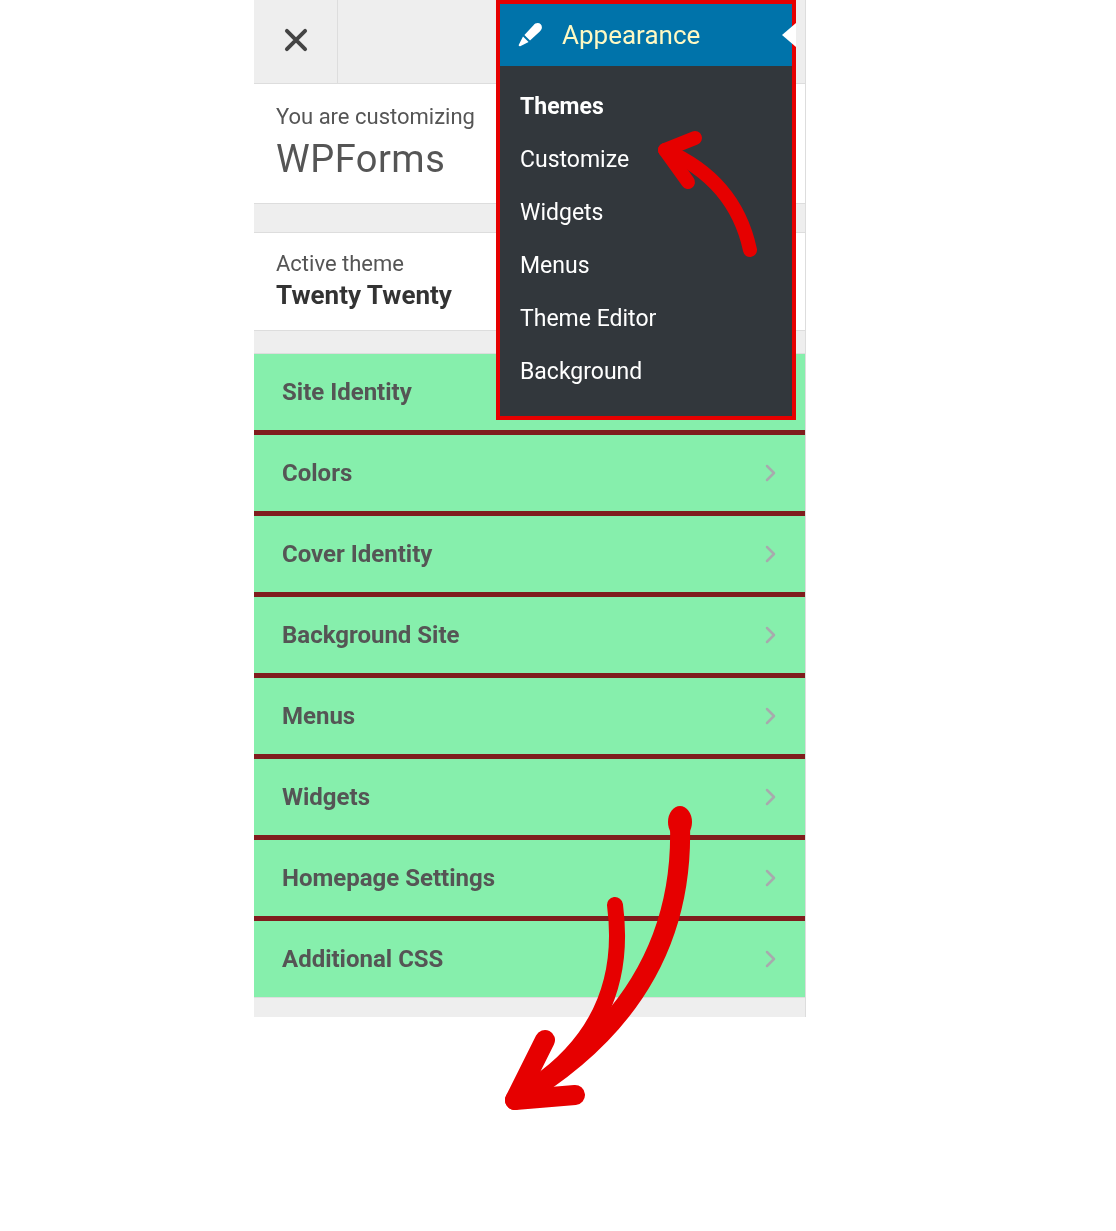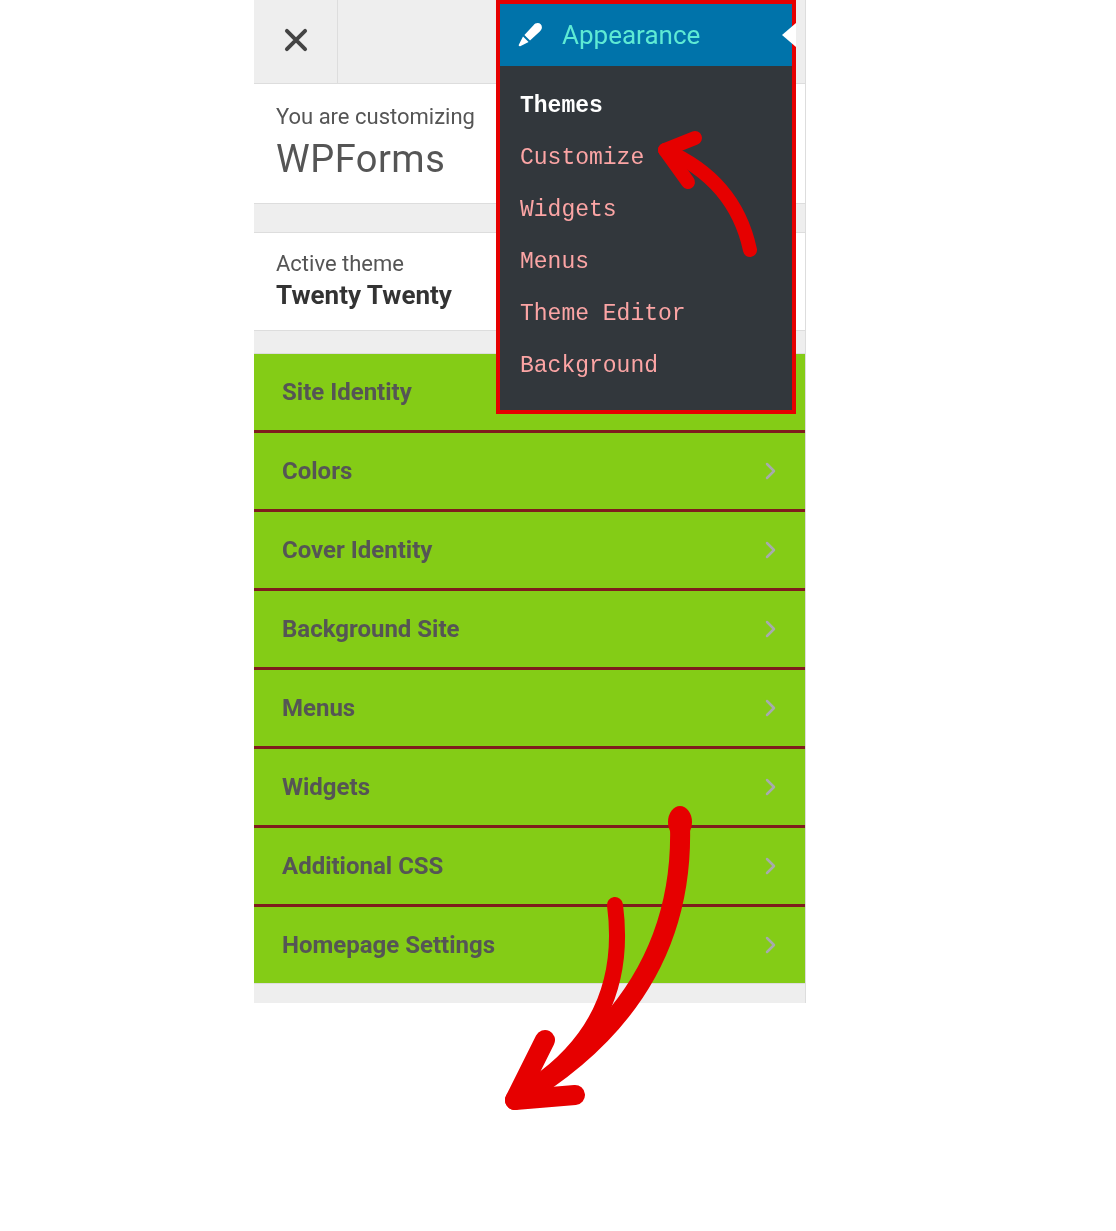--- a/index.html
+++ b/index.html
@@ -71,28 +71,28 @@
     .active-theme-name {
       font-size: 26px;
       font-weight: 700;
       color: #333;
       margin-top: 4px;
     }
 
     .spacer2 { height: 22px; background: #eee; }
 
     .section-list {
-      background: #84cc16;
+      background: #86efac;
     }
     .section-item {
       display: flex;
       align-items: center;
       justify-content: space-between;
       padding: 24px 24px 24px 28px;
-      border-top: 3px solid #7f1d1d;
+      border-top: 5px solid #7f1d1d;
       cursor: pointer;
     }
     .section-item:first-child { border-top: 1px solid #ddd; }
     .section-label {
       font-size: 24px;
       font-weight: 700;
       color: #555;
     }
     .chevron {
       color: #a7aaad;
@@ -108,21 +108,21 @@
       position: absolute;
       left: 496px;
       top: 0;
       width: 300px;
       background: #32373c;
       border: 4px solid #e60000;
       z-index: 10;
     }
     .flyout-header {
       background: #0073aa;
-      color: #5eead4;
+      color: #fef9c3;
       height: 62px;
       display: flex;
       align-items: center;
       padding: 0 16px;
       position: relative;
     }
     .flyout-header .icon {
       margin-right: 18px;
       display: flex;
       align-items: center;
@@ -135,24 +135,24 @@
     .flyout-pointer {
       position: absolute;
       right: -4px;
       top: 50%;
       transform: translateY(-50%);
       width: 0; height: 0;
       border-top: 12px solid transparent;
       border-bottom: 12px solid transparent;
       border-right: 14px solid #fff;
     }
-    .flyout-list { padding: 14px 8px 18px 0; font-family: Liberation Mono, monospace; }
+    .flyout-list { padding: 14px 8px 18px 0; }
     .flyout-item {
       padding: 13px 20px;
-      color: #fca5a5;
+      color: #ffffff;
       font-size: 23px;
       cursor: pointer;
     }
     .flyout-item.current {
       color: #fff;
       font-weight: 700;
     }
 
     
     .annotation {
@@ -236,29 +236,29 @@
         </div>
         <div class="section-item">
           <span class="section-label">Widgets</span>
           <span class="chevron">
             <svg viewBox="0 0 20 20">
               <path d="M6 3 L13 10 L6 17" stroke="#a7aaad" stroke-width="2.5" fill="none" stroke-linecap="round" stroke-linejoin="round"></path>
             </svg>
           </span>
         </div>
         <div class="section-item">
+          <span class="section-label">Homepage Settings</span>
+          <span class="chevron">
+            <svg viewBox="0 0 20 20">
+              <path d="M6 3 L13 10 L6 17" stroke="#a7aaad" stroke-width="2.5" fill="none" stroke-linecap="round" stroke-linejoin="round"></path>
+            </svg>
+          </span>
+        </div>
+        <div class="section-item">
           <span class="section-label">Additional CSS</span>
-          <span class="chevron">
-            <svg viewBox="0 0 20 20">
-              <path d="M6 3 L13 10 L6 17" stroke="#a7aaad" stroke-width="2.5" fill="none" stroke-linecap="round" stroke-linejoin="round"></path>
-            </svg>
-          </span>
-        </div>
-        <div class="section-item">
-          <span class="section-label">Homepage Settings</span>
           <span class="chevron">
             <svg viewBox="0 0 20 20">
               <path d="M6 3 L13 10 L6 17" stroke="#a7aaad" stroke-width="2.5" fill="none" stroke-linecap="round" stroke-linejoin="round"></path>
             </svg>
           </span>
         </div>
       </div>
 
     <div class="spacer3"></div>
 

